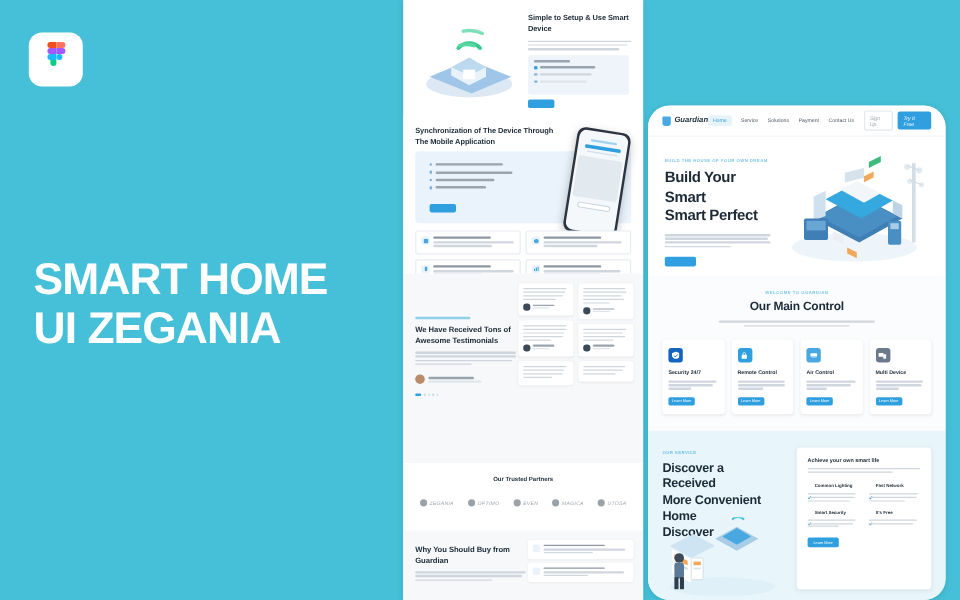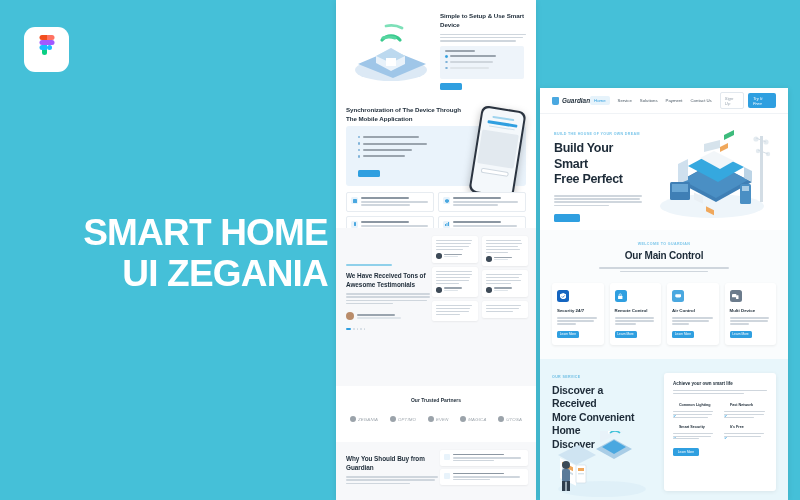--- a/index.html
+++ b/index.html
@@ -5,41 +5,41 @@
   * { margin:0; padding:0; box-sizing:border-box; }
   html,body { width:800px; height:500px; overflow:hidden; }
   body {
     font-family:"Liberation Sans", sans-serif;
     background:#45c0d8;
     position:relative;
   }
   .stage { position:absolute; inset:0; background:#45c0d8; }
 
   
-  .brand { position:absolute; left:0; top:0; width:336px; height:500px;text-align:right; }
+  .brand { position:absolute; left:0; top:0; width:336px; height:500px; }
   .figma-badge {
     position:absolute; left:24px; top:27px; width:45px; height:45px;
     background:#fff; border-radius:11px;
     display:flex; align-items:center; justify-content:center;
   }
   .figma-badge svg { width:20px; height:29px; display:block; }
   .brand-title {
     position:absolute; left:28px; top:212px; width:300px;
     color:#fff; font-size:37px; line-height:1.12;
     font-weight:bold; letter-spacing:-0.8px;
   }
   .brand-title .l2 { display:block; }
 
   
   .mock {
     position:absolute; background:#fff; overflow:hidden;
     box-shadow:0 1px 6px rgba(0,0,0,.10);
   }
   .mock-mid { left:336px; top:0; width:200px; height:500px; }
-  .mock-right { left:540px; top:88px; width:248px; height:412px; }
+  .mock-right { left:540px; top:88px; width:248px; height:412px;border-radius:18px; }
 
   
   .tl { background:#cfd6dd; border-radius:1px; display:block; }
   .tl.lite { background:#dfe5ea; }
   .tl.dark { background:#9aa4ae; }
 
   
   .m-sec { position:relative; width:100%; }
   .s1 { height:96px; padding:10px; }
   .s1-ill {
@@ -533,21 +533,21 @@
       <span class="nav-cta">
         <i class="ghost">Sign Up</i>
         <i class="solid">Try It Free</i>
       </span>
     </div>
 
     <div class="hero">
       <div class="eye">BUILD THE HOUSE OF YOUR OWN DREAM</div>
       <h1>
         <span>Build Your Smart</span><br>
-        <span>Free Perfect</span>
+        <span>Smart Perfect</span>
       </h1>
       <div class="para">
         <i class="tl" style="width:100%"></i>
           <i class="tl" style="width:98%"></i>
         <i class="tl" style="width:100%"></i>
           <i class="tl" style="width:62%"></i>
       </div>
       <div class="btn"></div>
       <svg class="hero-ill" viewBox="0 0 132 104">
         <ellipse cx="64" cy="86" rx="52" ry="12" fill="#eef5fa"></ellipse>

